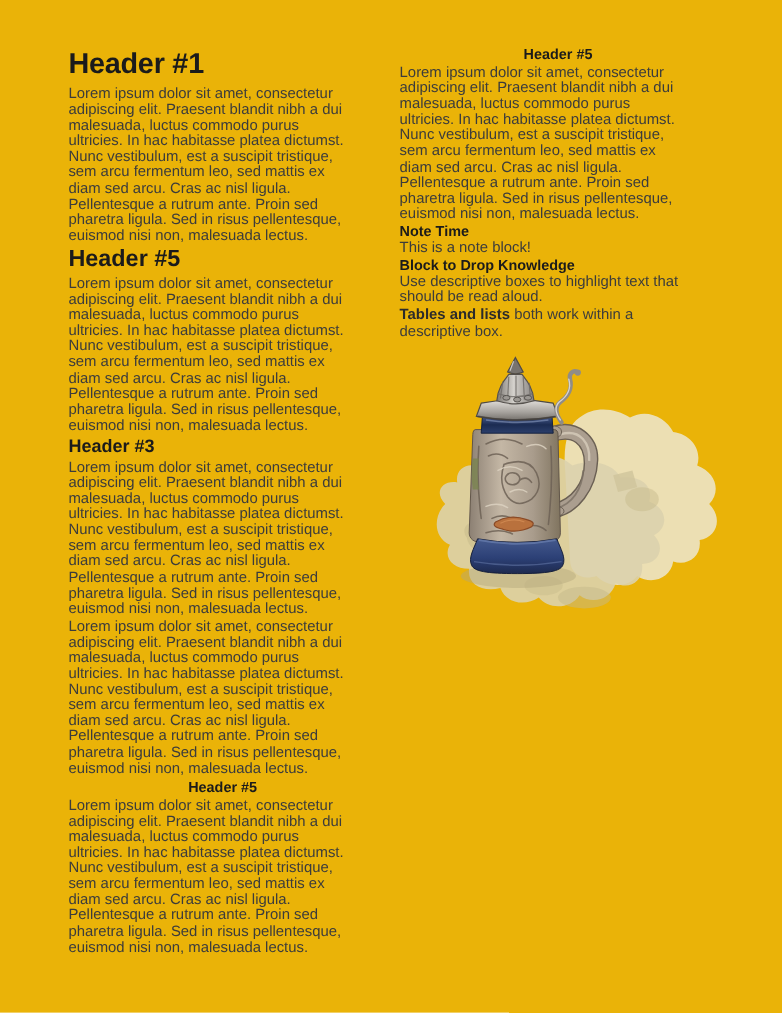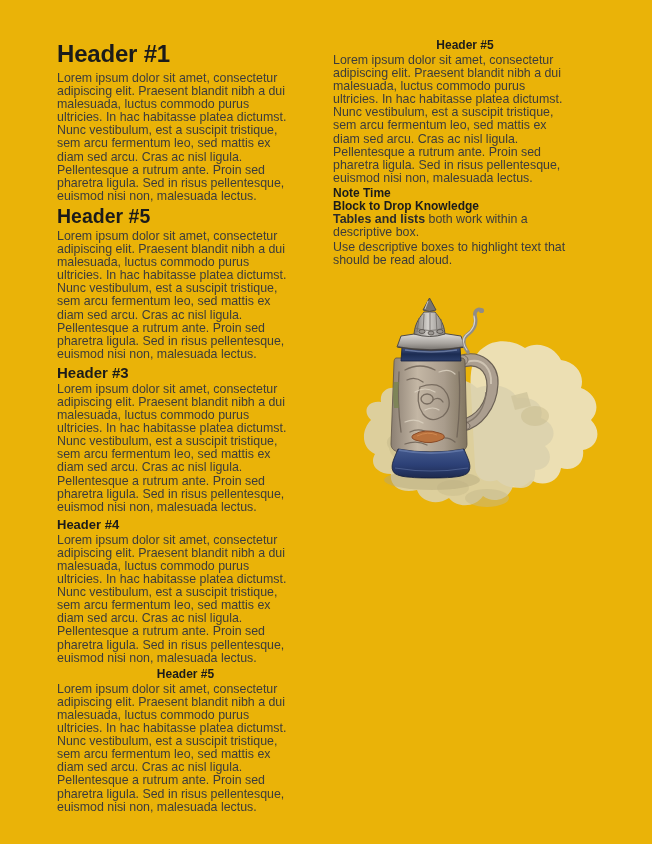--- a/index.html
+++ b/index.html
@@ -80,21 +80,20 @@
 adipiscing elit. Praesent blandit nibh a dui
 malesuada, luctus commodo purus
 ultricies. In hac habitasse platea dictumst.
 Nunc vestibulum, est a suscipit tristique,
 sem arcu fermentum leo, sed mattis ex
 diam sed arcu. Cras ac nisl ligula.
 Pellentesque a rutrum ante. Proin sed
 pharetra ligula. Sed in risus pellentesque,
 euismod nisi non, malesuada lectus.</p>
 
-    <div class="h4">Header #4</div>
     <p class="body-text">Lorem ipsum dolor sit amet, consectetur
 adipiscing elit. Praesent blandit nibh a dui
 malesuada, luctus commodo purus
 ultricies. In hac habitasse platea dictumst.
 Nunc vestibulum, est a suscipit tristique,
 sem arcu fermentum leo, sed mattis ex
 diam sed arcu. Cras ac nisl ligula.
 Pellentesque a rutrum ante. Proin sed
 pharetra ligula. Sed in risus pellentesque,
 euismod nisi non, malesuada lectus.</p>
@@ -119,27 +118,28 @@
 malesuada, luctus commodo purus
 ultricies. In hac habitasse platea dictumst.
 Nunc vestibulum, est a suscipit tristique,
 sem arcu fermentum leo, sed mattis ex
 diam sed arcu. Cras ac nisl ligula.
 Pellentesque a rutrum ante. Proin sed
 pharetra ligula. Sed in risus pellentesque,
 euismod nisi non, malesuada lectus.</p>
 
     <div class="mini-title">Note Time</div>
+    <p class="body-text">This is a note block!</p>
 
     <div class="mini-title">Block to Drop Knowledge</div>
+    <p class="body-text">Use descriptive boxes to highlight text that
+should be read aloud.</p>
+
     <p class="body-text"><span class="inline-bold">Tables and lists</span><span> both work within a
 descriptive box.</span></p>
-
-    <p class="body-text">Use descriptive boxes to highlight text that
-should be read aloud.</p>
   </div>
 
   <svg class="stein-figure" viewBox="0 0 300 235" xmlns="http://www.w3.org/2000/svg">
     <defs>
       <linearGradient id="bodyGrad" x1="0" y1="0" x2="1" y2="0">
         <stop offset="0" stop-color="#8c8073"></stop>
         <stop offset="0.35" stop-color="#c4b7a5"></stop>
         <stop offset="0.7" stop-color="#a99c8c"></stop>
         <stop offset="1" stop-color="#80745f"></stop>
       </linearGradient>

